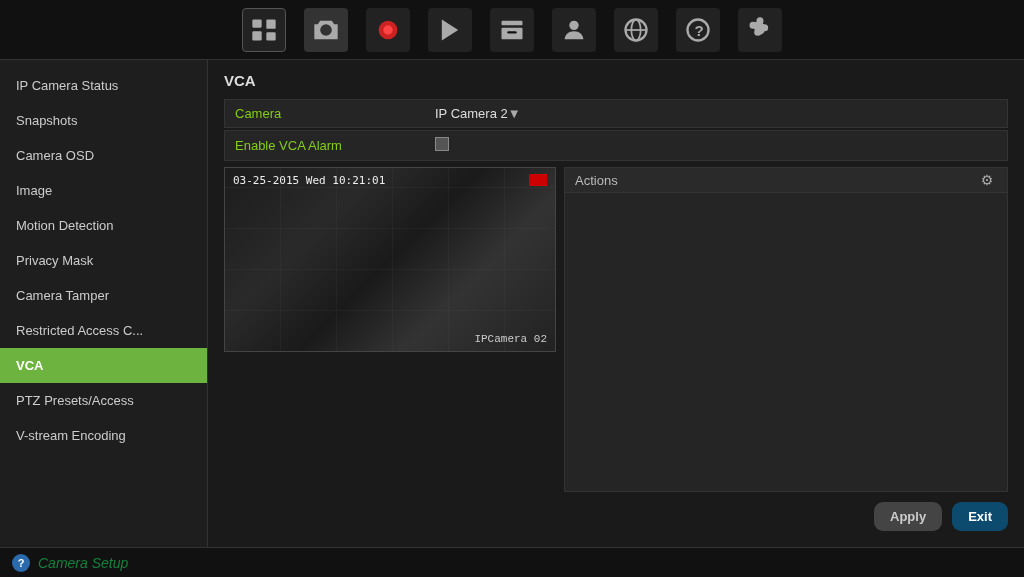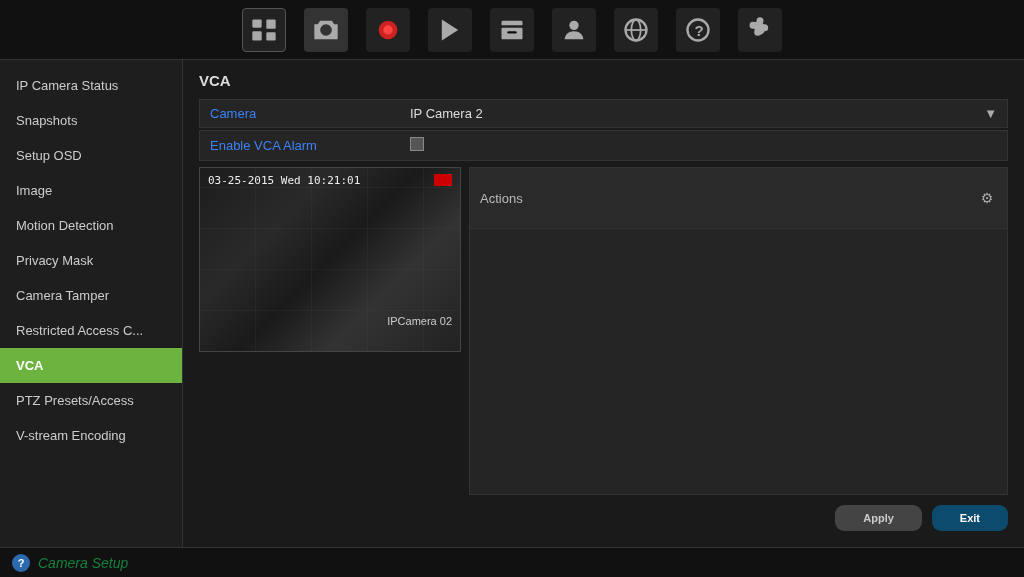--- a/index.html
+++ b/index.html
@@ -47,21 +47,21 @@
 
     
     .main-area {
       display: flex;
       width: 100%;
       height: calc(577px - 60px - 30px);
     }
 
     
     .sidebar {
-      width: 183px;
+      width: 208px;
       background: #1e1e1e;
       border-right: 1px solid #333;
       display: flex;
       flex-direction: column;
       padding-top: 8px;
     }
     .sidebar-item {
       padding: 10px 16px;
       font-size: 13px;
       color: #ccc;
@@ -96,31 +96,30 @@
       display: flex;
       align-items: center;
       background: #252525;
       border: 1px solid #333;
       padding: 6px 10px;
       margin-bottom: 2px;
     }
     .form-label {
       width: 200px;
       font-size: 13px;
-      color: #3b82f6;
+      color: #84cc16;
     }
     .form-value {
       flex: 1;
       font-size: 13px;
       color: #ddd;
     }
     .form-value.select-val {
       display: flex;
       align-items: center;
-      justify-content: space-between;
     }
     .form-value .dropdown-arrow {
       color: #aaa;
     }
     .checkbox-box {
       width: 14px;
       height: 14px;
       background: #555;
       border: 1px solid #888;
       display: inline-block;
@@ -128,21 +127,21 @@
 
     
     .middle-row {
       display: flex;
       gap: 8px;
       margin-top: 4px;
       flex: 1;
     }
 
     .video-preview {
-      width: 262px;
+      width: 332px;
       height: 185px;
       background: #2a2a2a;
       border: 1px solid #444;
       position: relative;
       overflow: hidden;
       flex-shrink: 0;
     }
     .video-timestamp {
       position: absolute;
       top: 6px;
@@ -154,25 +153,25 @@
     .video-flag {
       position: absolute;
       top: 6px;
       right: 8px;
       width: 18px;
       height: 12px;
       background: #cc0000;
     }
     .video-label {
       position: absolute;
-      bottom: 24px;
+      bottom: 6px;
       right: 8px;
       font-size: 11px;
       color: #ccc;
-      font-family: Liberation Sans, sans-serif;
+      font-family: Liberation Mono, monospace;
       margin-top: 13px;
     }
     
     .video-bg {
       width: 100%;
       height: 100%;
       background: 
         linear-gradient(135deg, #1c1c1c 0%, #2a2a2a 30%, #1a1a1a 50%, #333 70%, #222 100%);
     }
     
@@ -185,21 +184,21 @@
     }
 
     .actions-panel {
       flex: 1;
       border: 1px solid #333;
       background: #252525;
     }
     .actions-header {
       display: flex;
       align-items: center;
-      padding: 20px 10px;
+      padding: 2px 10px;
       background: #2a2a2a;
       border-bottom: 1px solid #333;
       gap: 10px;
     }
     .actions-label {
       font-size: 13px;
       color: #bbb;
       flex: 1;
     }
     .gear-btn {
@@ -244,22 +243,22 @@
 
     
     .content-footer {
       display: flex;
       justify-content: flex-end;
       gap: 10px;
       padding: 10px 0 4px 0;
       margin-top: auto;
     }
     .btn {
-      padding: 7px 28px;
-      font-size: 11px;
+      padding: 7px 16px;
+      font-size: 13px;
       border: none;
       cursor: pointer;
       border-radius: 9px;
       font-weight: bold;
     }
     .btn-apply {
       background: #444;
       color: #ccc;
     }
     .btn-exit {
@@ -336,21 +335,21 @@
         <circle cx="12" cy="12" r="3"></circle>
       </svg>
   </div>
 </div>
 
 <div class="main-area">
 
   <div class="sidebar">
     <div class="sidebar-item">IP Camera Status</div>
     <div class="sidebar-item">Snapshots</div>
-    <div class="sidebar-item">Setup OSD</div>
+    <div class="sidebar-item">Camera OSD</div>
     <div class="sidebar-item">Image</div>
     <div class="sidebar-item">Motion Detection</div>
     <div class="sidebar-item">Privacy Mask</div>
     <div class="sidebar-item">Camera Tamper</div>
     <div class="sidebar-item">Restricted Access C...</div>
     <div class="sidebar-item active">VCA</div>
     <div class="sidebar-item">PTZ Presets/Access</div>
     <div class="sidebar-item">V-stream Encoding</div>
   </div>
 

